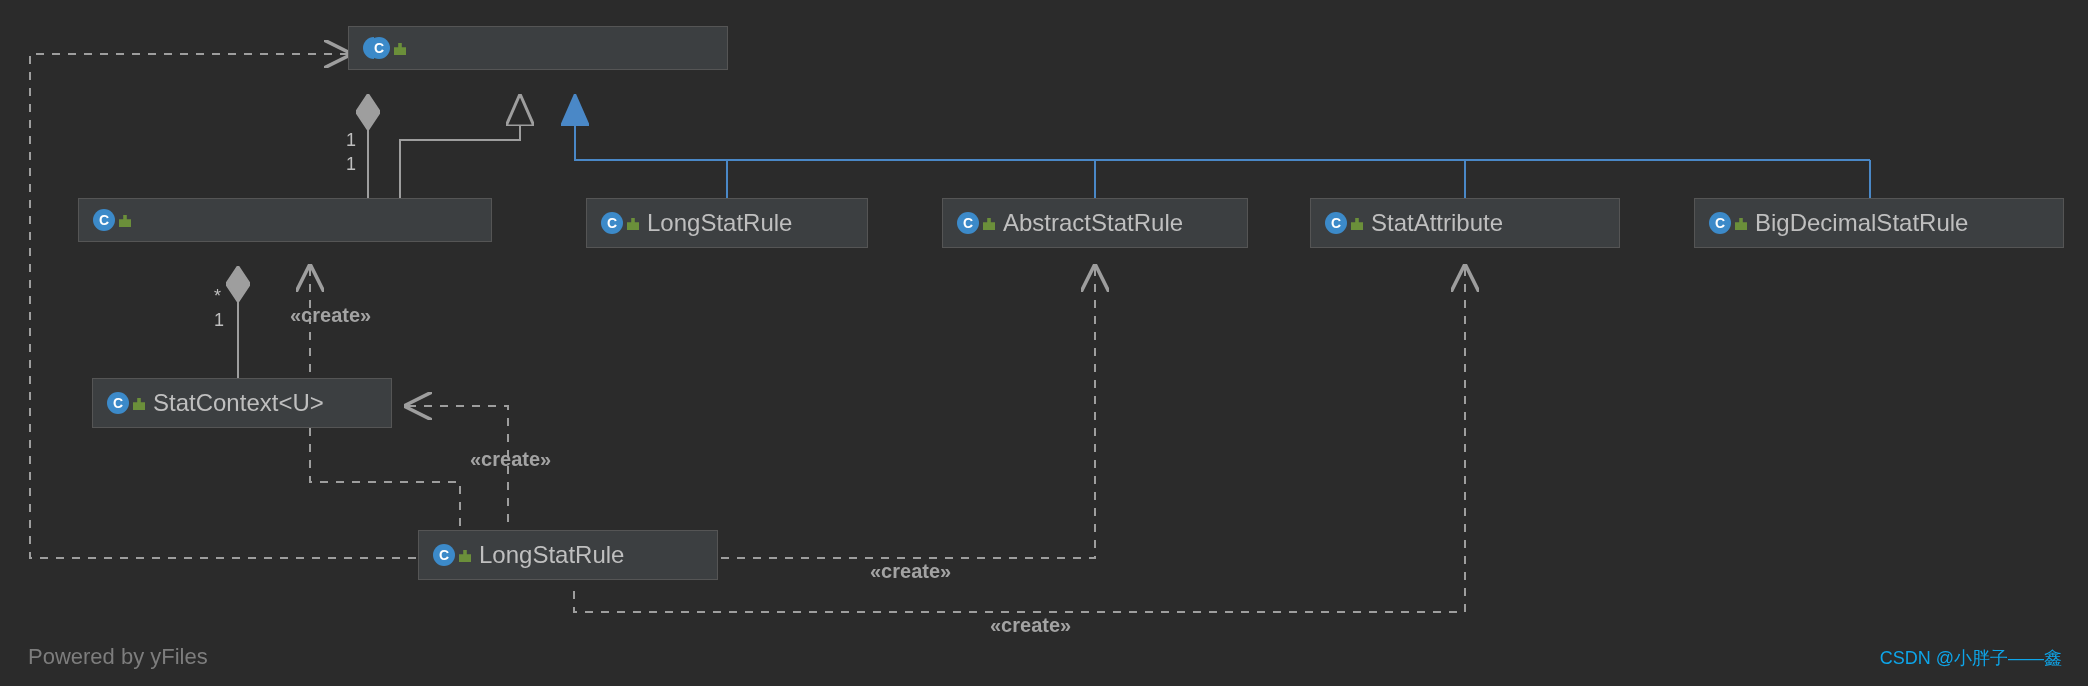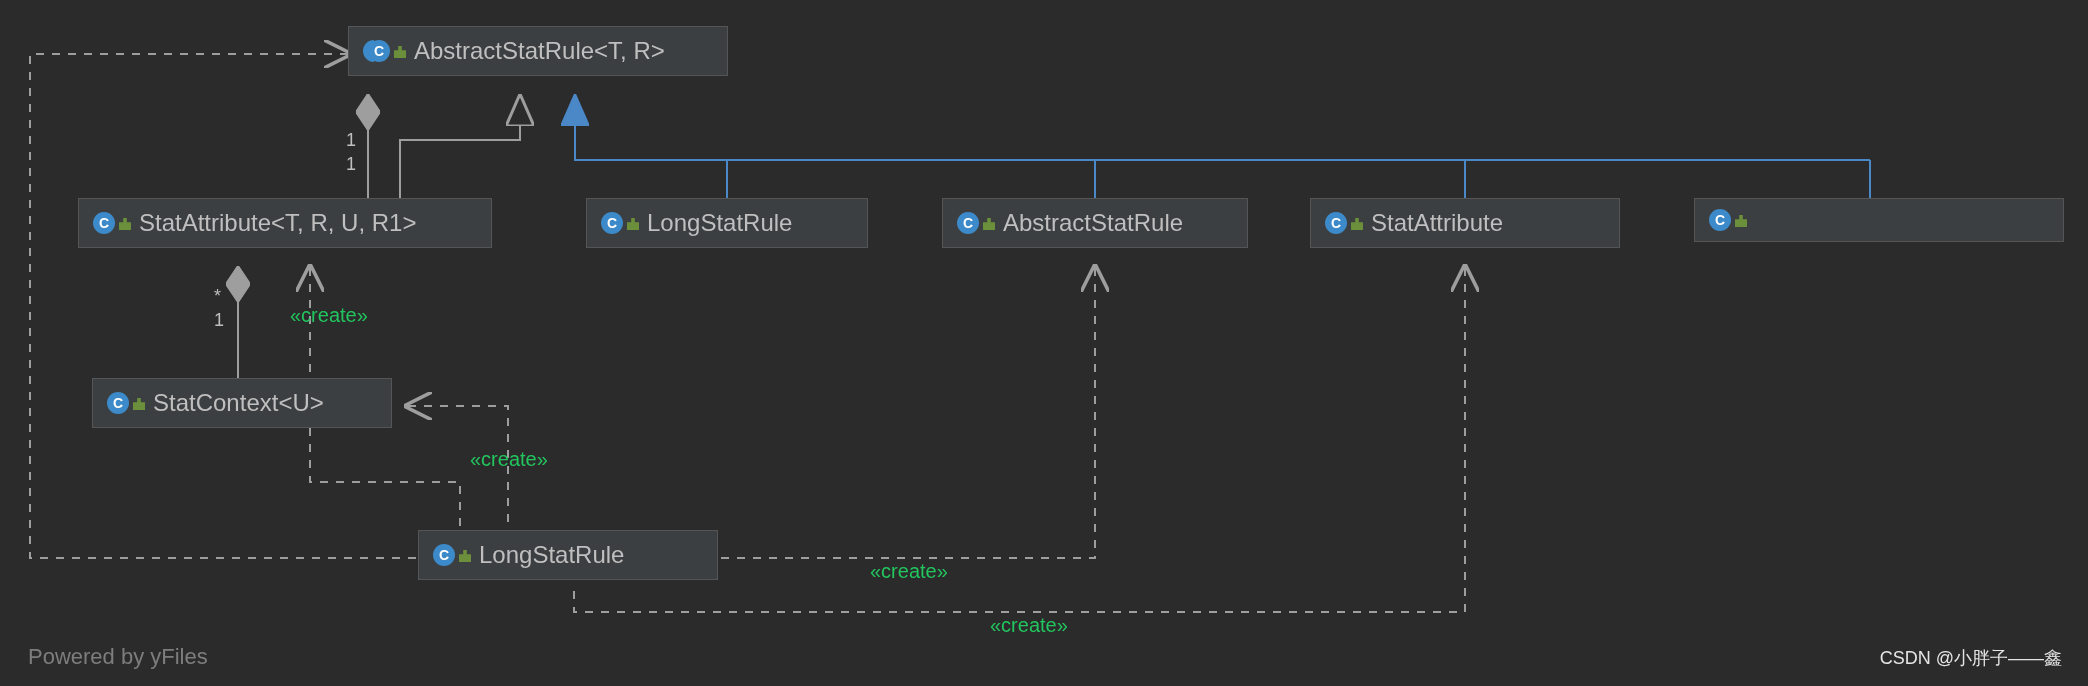--- a/index.html
+++ b/index.html
@@ -24,28 +24,28 @@
   }
   .half { width: 11px; height:22px; border-radius: 11px 0 0 11px; background:#3c8ac9; margin-right:-6px;}
   .lockset { display:flex; align-items:center; gap:0; }
   .lock {
     width: 12px; height: 12px; background: #6b8f3a;
     margin-left: 4px; margin-top: 2px;
     clip-path: polygon(35% 0, 65% 0, 65% 35%, 100% 35%, 100% 100%, 0 100%, 0 35%, 35% 35%);
   }
 
   .stereo {
-    position: absolute; color: #22c55e; font-size: 20px; font-style: normal;
+    position: absolute; color: #a3a3a3; font-size: 20px; font-style: normal; font-weight: bold;
   }
   .mult { position:absolute; color:#bfbfbf; font-size:18px; }
 
   svg.edges { position:absolute; left:0; top:0; width:2088px; height:686px; pointer-events:none; }
 
   .footer-left { position:absolute; left:28px; bottom:16px; color:#7d7d7d; font-size:22px; }
-  .footer-right { position:absolute; right:26px; bottom:16px; color:#e5e5e5; font-size:18px; }
+  .footer-right { position:absolute; right:26px; bottom:16px; color:#0ea5e9; font-size:18px; }
 </style>
 </head>
 <body>
 
 <div class="canvas">
 
 <svg class="edges">
   <defs>
     <marker id="tri-closed" markerWidth="16" markerHeight="14" refX="1" refY="7" orient="auto">
       <path d="M16,0 L0,7 L16,14 Z" fill="#4a88c7" stroke="#4a88c7"></path>
@@ -93,29 +93,27 @@
   
   <path d="M348,54 L30,54 L30,558 L418,558" fill="none" stroke="#9e9e9e" stroke-width="2" stroke-dasharray="8 8" marker-start="url(#arrow-open)"></path>
 </svg>
 
 <div class="node" style="left:348px; top:26px; width:380px;">
   <span class="lockset">
     <span class="half"></span>
         <span class="cicon">C</span>
         <span class="lock"></span>
   </span>
-  <span class="label">AbstractStatRule&lt;T, R&gt;</span>
 </div>
 
 <div class="node" style="left:78px; top:198px; width:414px;">
   <span class="lockset">
         <span class="cicon">C</span>
         <span class="lock"></span>
       </span>
-  <span class="label">StatAttribute&lt;T, R, U, R1&gt;</span>
 </div>
 
 <div class="node" style="left:92px; top:378px; width:300px;">
   <span class="lockset">
         <span class="cicon">C</span>
         <span class="lock"></span>
       </span>
   <span class="label">StatContext&lt;U&gt;</span>
 </div>
 
@@ -149,20 +147,21 @@
         <span class="lock"></span>
       </span>
   <span class="label">StatAttribute</span>
 </div>
 
 <div class="node" style="left:1694px; top:198px; width:370px;">
   <span class="lockset">
         <span class="cicon">C</span>
         <span class="lock"></span>
       </span>
+  <span class="label">BigDecimalStatRule</span>
 </div>
 
 <div class="stereo" style="left:290px; top:304px;">«create»</div>
 <div class="stereo" style="left:470px; top:448px;">«create»</div>
 <div class="stereo" style="left:870px; top:560px;">«create»</div>
 <div class="stereo" style="left:990px; top:614px;">«create»</div>
 
 <div class="mult" style="left:346px; top:130px;">1</div>
 <div class="mult" style="left:346px; top:154px;">1</div>
 <div class="mult" style="left:214px; top:286px;">*</div>

